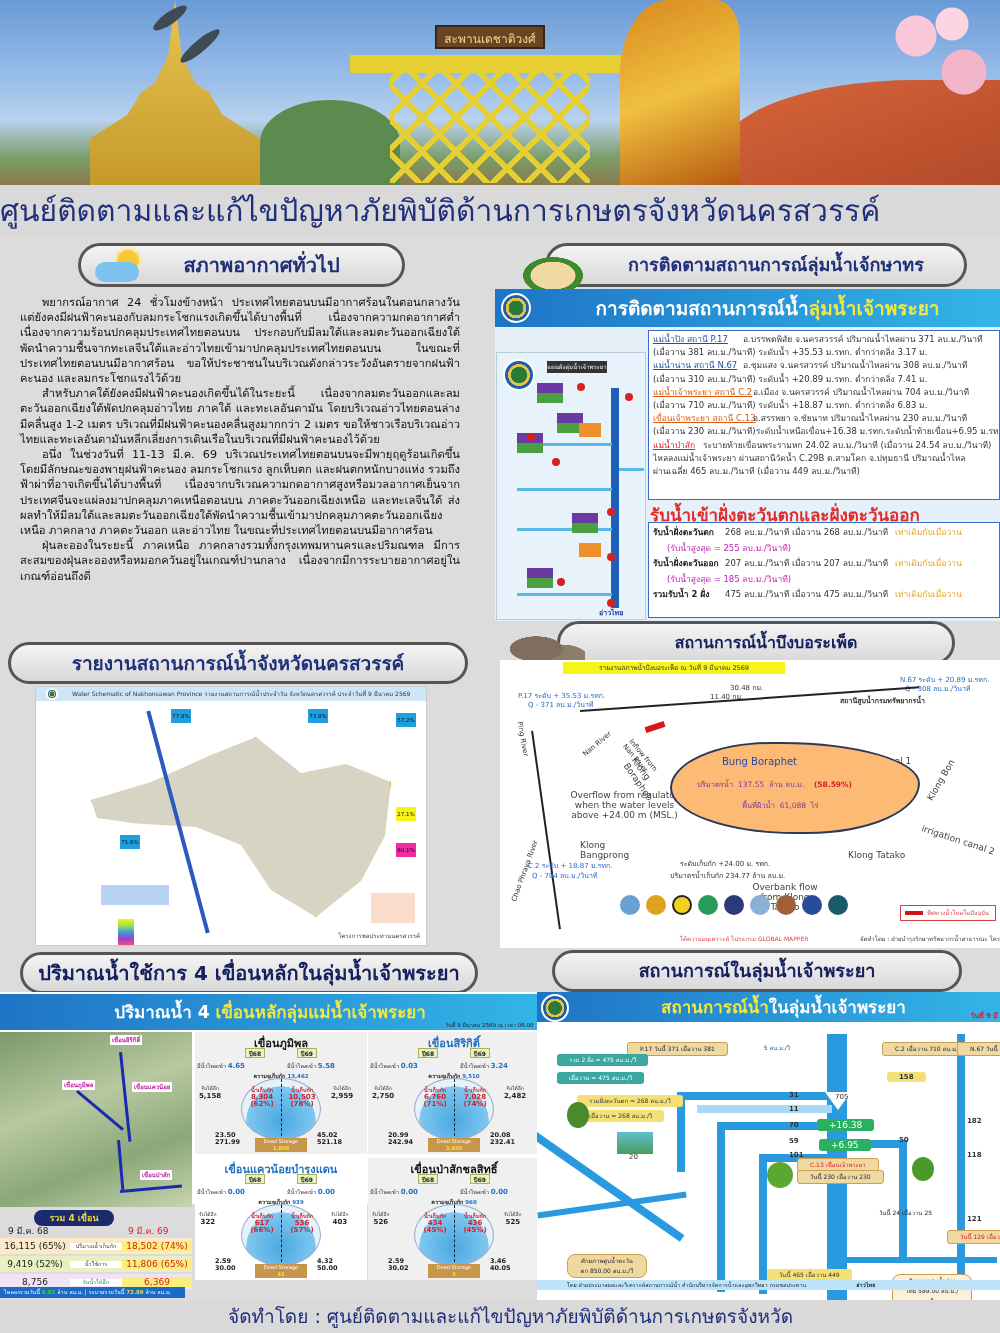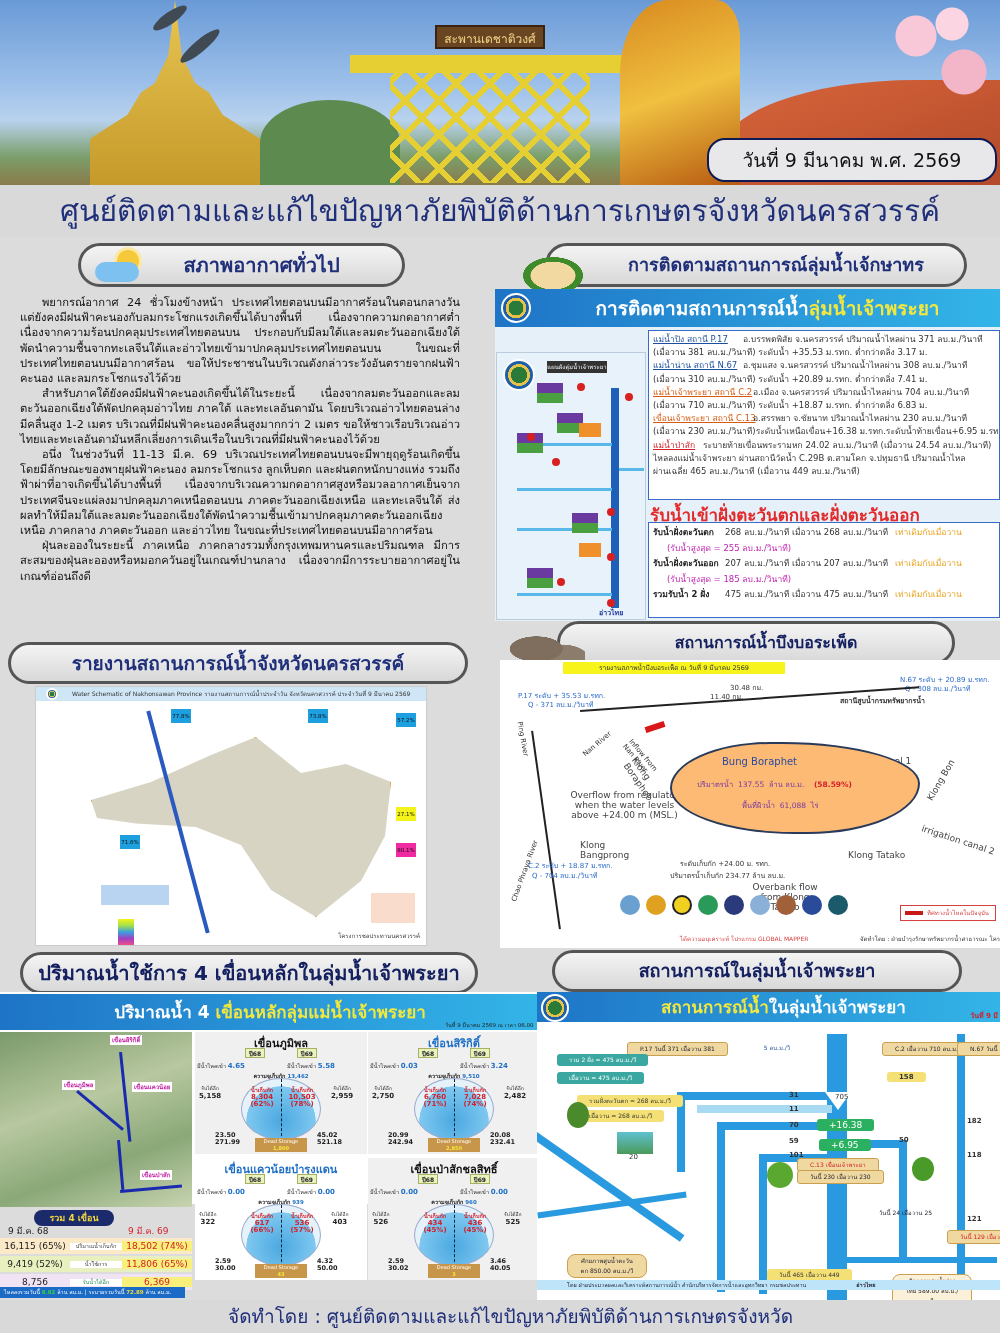--- a/index.html
+++ b/index.html
@@ -9,21 +9,21 @@
 .hill{position:absolute;left:260px;top:100px;width:140px;height:85px;background:#5d8a4e;border-radius:60% 60% 0 0}
 .bridge{position:absolute;left:350px;top:45px;width:280px;height:140px}
 .bridge .beam{position:absolute;left:0;top:10px;width:280px;height:18px;background:#e6cf33}
 .bridge .sign{position:absolute;left:85px;top:-20px;width:110px;height:24px;background:#6a4521;color:#f4d88b;font-size:12px;text-align:center;line-height:24px;border:2px solid #3a2410}
 .bridge .x1{position:absolute;left:40px;top:28px;width:200px;height:110px;background:repeating-linear-gradient(45deg,transparent 0 18px,#e6cf33 18px 24px),repeating-linear-gradient(-45deg,transparent 0 18px,#e6cf33 18px 24px)}
 .dragon{position:absolute;left:620px;top:0;width:120px;height:185px;background:linear-gradient(160deg,#d88a1f,#f0c040 50%,#b65a10);border-radius:40% 20% 0 0}
 .roof{position:absolute;left:720px;top:80px;width:280px;height:105px;background:linear-gradient(160deg,#d8653a,#b34a2a);border-radius:70% 0 0 0}
 .blossom{position:absolute;right:0;top:0;width:120px;height:120px;background:radial-gradient(circle at 30% 30%,#f8c8d8 0 20px,transparent 21px),radial-gradient(circle at 70% 60%,#f3b6c9 0 22px,transparent 23px),radial-gradient(circle at 60% 20%,#fbd6e2 0 16px,transparent 17px)}
 .bird{position:absolute;width:40px;height:12px;background:#3f4a55;border-radius:50%}
 .date-box{position:absolute;left:707px;top:138px;width:290px;height:44px;background:#e8e8ea;border:2px solid #0e1a54;border-radius:18px;font-size:19px;color:#111;text-align:center;line-height:40px}
-.main-title{position:absolute;left:0;top:185px;width:1000px;height:52px;background:#d9d9da;color:#1f2f7a;font-size:30px;text-align:center;line-height:52px;font-weight:normal}
+.main-title{position:absolute;left:0;top:185px;width:1000px;height:52px;background:#d9d9da;color:#1f2f7a;font-size:30px;line-height:52px;font-weight:normal}
 .pill{position:absolute;background:linear-gradient(180deg,#f4f4f4,#d8d8d8);border:3px solid #555;border-radius:26px;color:#1f2f7a;font-size:20px;text-align:center;font-weight:bold}
 .panel{position:absolute;background:#fff;overflow:hidden}
 .weather-text{position:absolute;left:20px;top:295px;width:440px;font-size:11.2px;line-height:15.2px;color:#111;text-align:justify;background:#dcdcdc}
 .weather-text p{text-indent:22px}
 .cloud-icon{position:absolute;left:14px;top:4px;width:50px;height:34px}
 .cloud-icon .sun{position:absolute;left:22px;top:0;width:22px;height:22px;border-radius:50%;background:#f6c93a;box-shadow:0 0 0 3px #fbe9a3}
 .cloud-icon .cl{position:absolute;left:0;top:12px;width:44px;height:20px;border-radius:12px;background:#7cc1ef}
 .sand-icon{position:absolute;left:-30px;top:8px;width:70px;height:36px;background:radial-gradient(ellipse at 50% 60%,#f2d9a2 0 45%,#3f8a2a 46% 60%,transparent 61%)}
 .rock-icon{position:absolute;left:-50px;top:6px;width:75px;height:42px;background:radial-gradient(ellipse at 35% 45%,#7f6e5e 0 38%,transparent 39%),radial-gradient(ellipse at 70% 70%,#8c7c6b 0 35%,transparent 36%)}
 .hdr-blue{position:absolute;left:0;top:0;width:100%;background:linear-gradient(90deg,#1e74c6,#33b5e8);color:#fff;font-weight:bold;text-align:center}
@@ -116,21 +116,20 @@
   <div class="bird" style="left:150px;top:12px;transform:rotate(-35deg)"></div>
   <div class="bird" style="left:175px;top:40px;width:50px;transform:rotate(-40deg)"></div>
   <div class="bridge">
     <div class="beam"></div>
     <div class="x1"></div>
     <div class="sign">สะพานเดชาติวงศ์</div>
   </div>
   <div class="roof"></div>
   <div class="dragon"></div>
   <div class="blossom"></div>
-  <div class="date-box">วันที่ 9 มีนาคม พ.ศ. 2569</div>
 </div>
 <div class="main-title">ศูนย์ติดตามและแก้ไขปัญหาภัยพิบัติด้านการเกษตรจังหวัดนครสวรรค์</div>
 
 <div class="pill" style="left:78px;top:243px;width:327px;height:44px;line-height:38px;font-size:20px">
   <div class="cloud-icon">
       <div class="sun"></div>
       <div class="cl"></div>
     </div>
   <span style="padding-left:40px">สภาพอากาศทั่วไป</span>
 </div>

